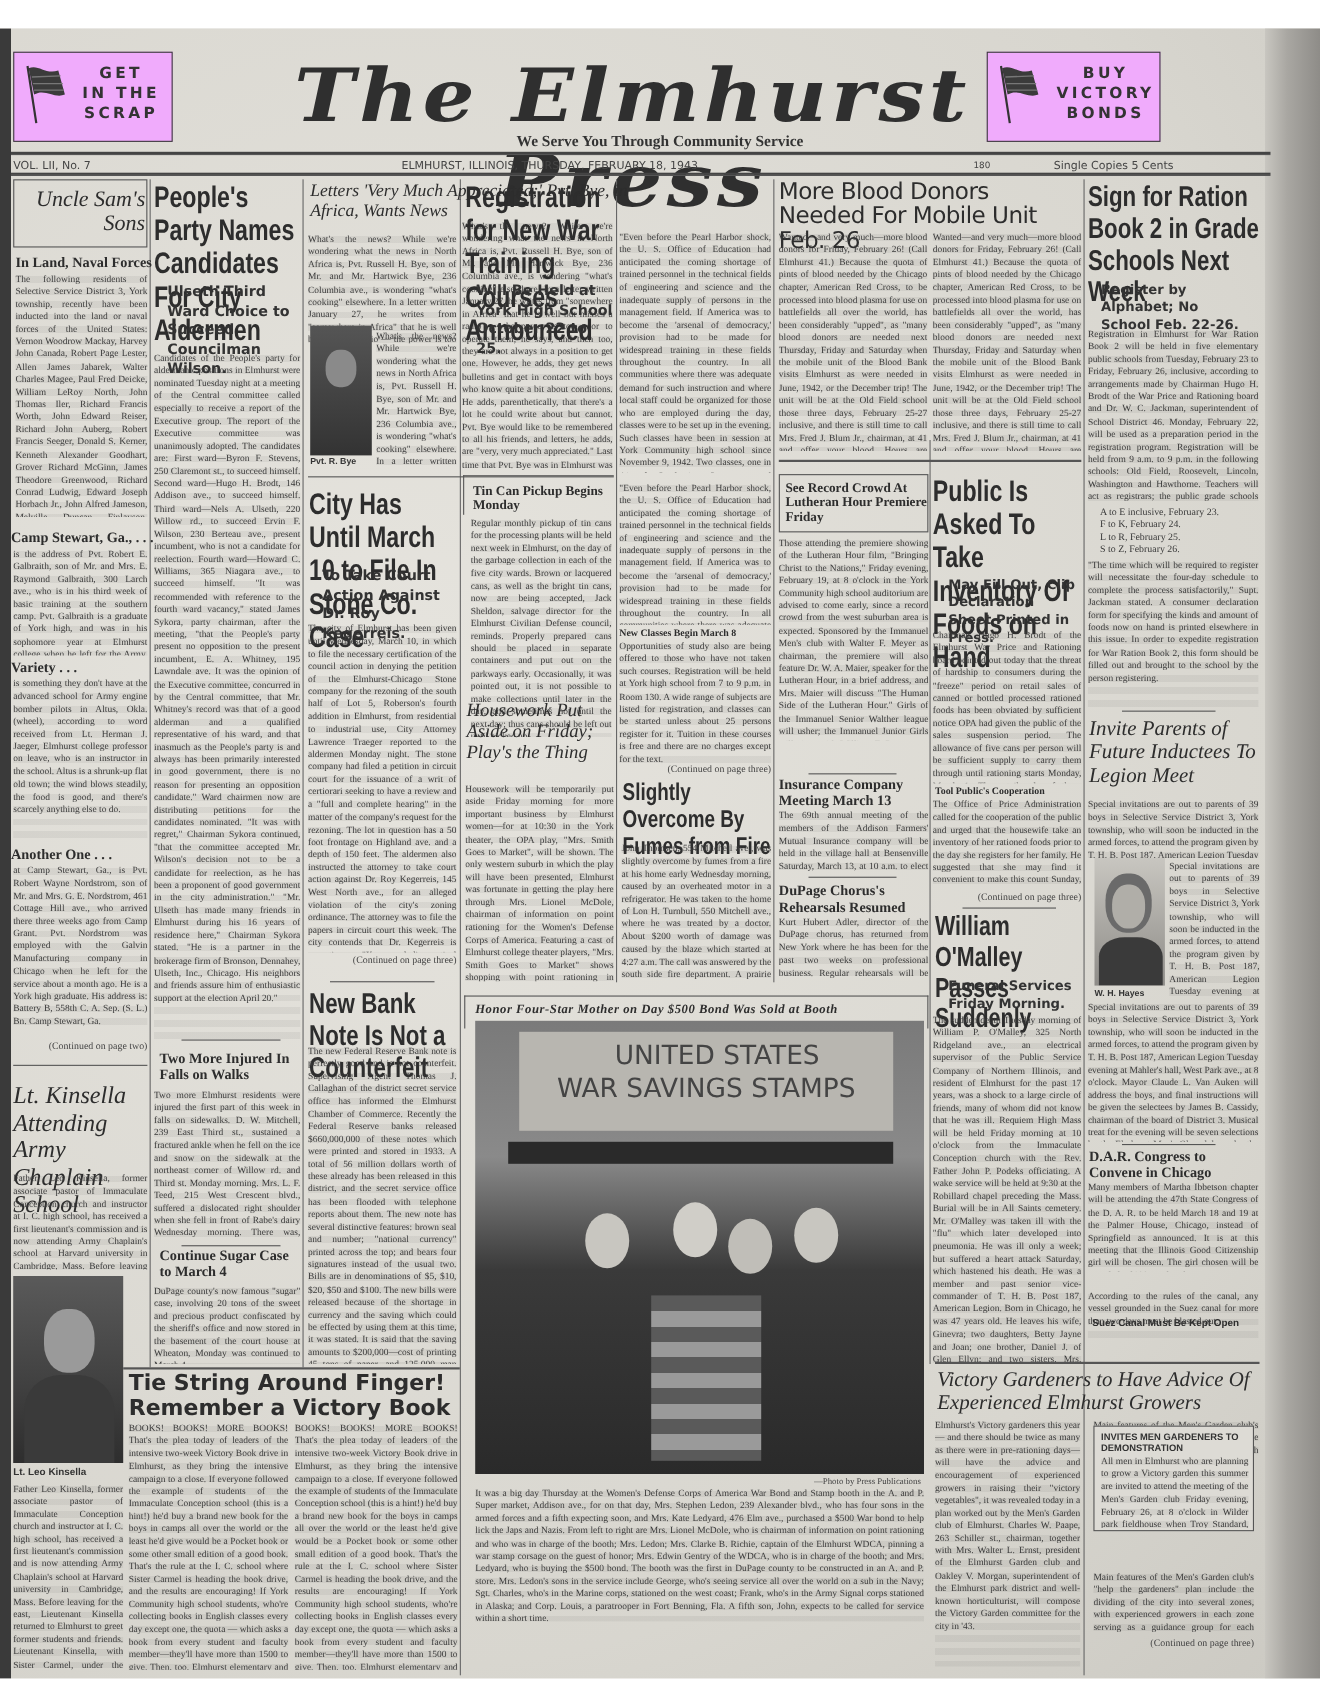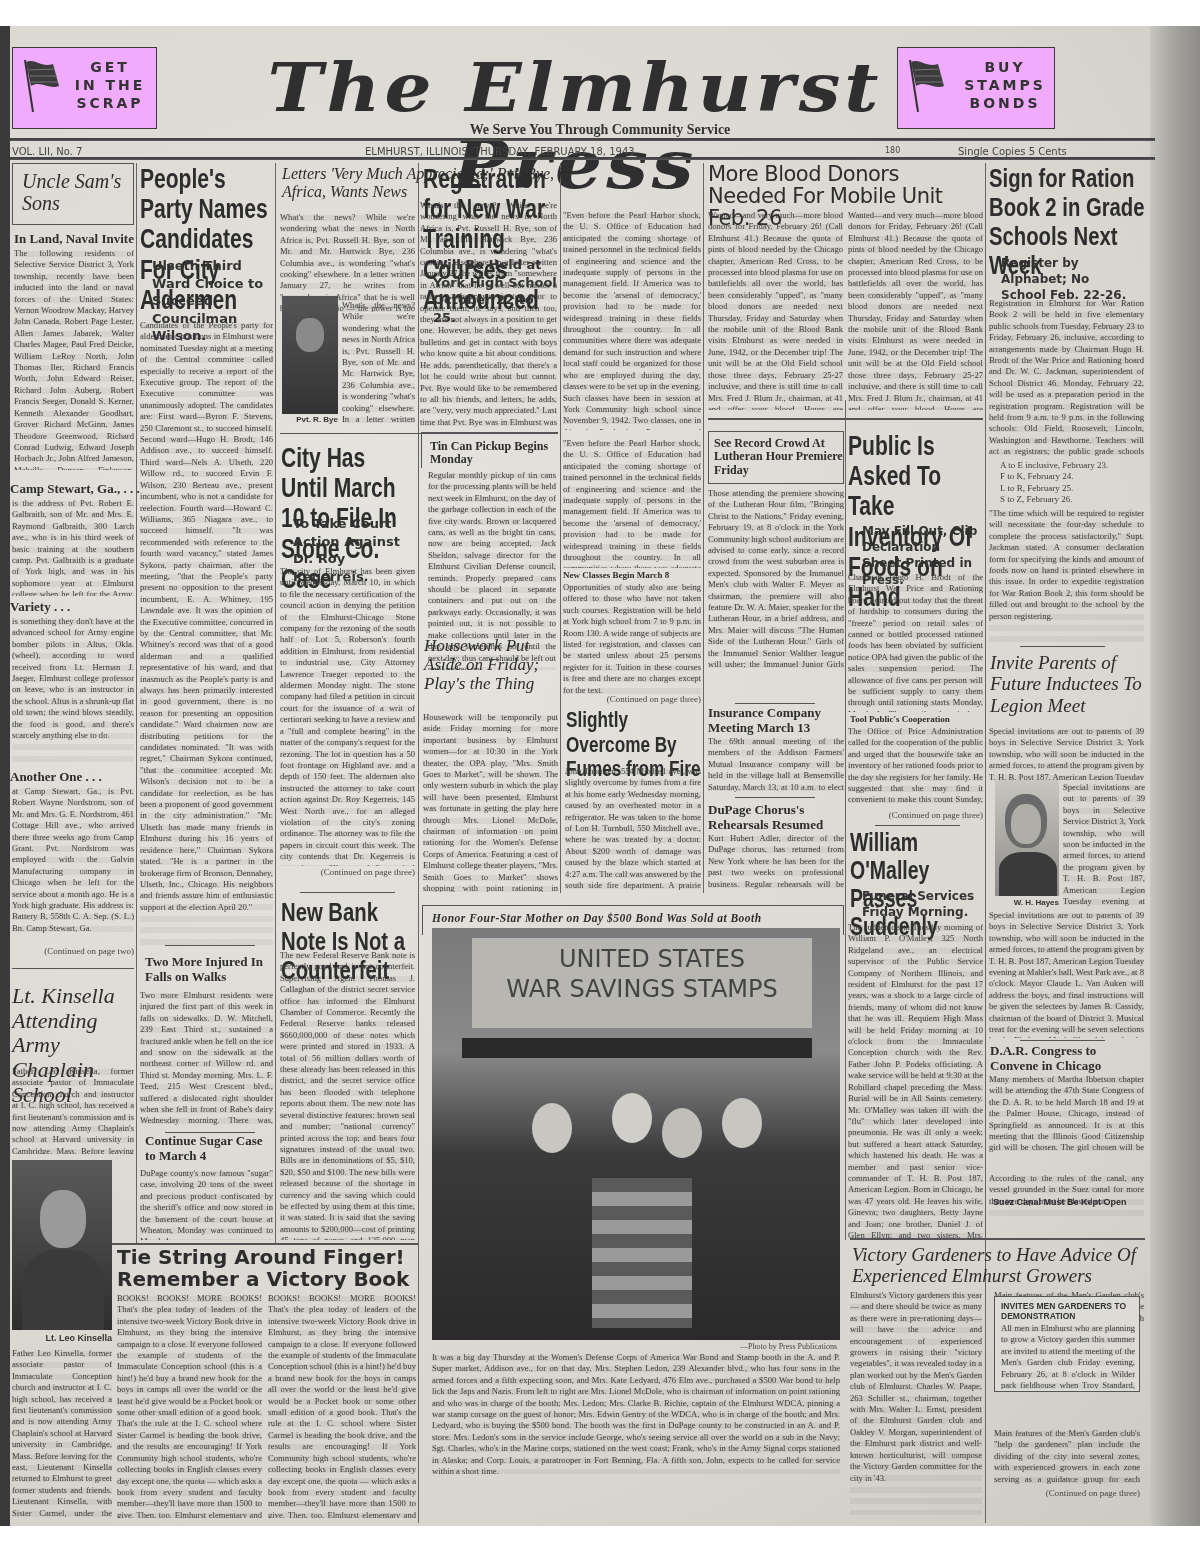--- a/index.html
+++ b/index.html
@@ -30,21 +30,21 @@
   .colrule{position:absolute;width:1px;background:#666}
   .hl{position:absolute;font-family:"Liberation Sans",sans-serif;font-weight:bold;
     color:#2d2d2d;line-height:1.12;transform-origin:left top}
   .hl.cond{transform:scaleX(0.78)}
   .hl.it{font-family:"Liberation Serif",serif;font-style:italic;font-weight:bold}
   .deck{position:absolute;font-family:"DejaVu Sans",sans-serif;font-weight:bold;font-size:14px;line-height:1.35;color:#333}
   .body{position:absolute;font-family:"Liberation Serif",serif;font-size:8.6px;line-height:11.4px;
     color:#3a3a3a;text-align:justify;overflow:hidden;
     background-image:repeating-linear-gradient(180deg,transparent 0 3px,rgba(60,60,60,0.07) 3px 9px,transparent 9px 11.4px)}
   .photo{position:absolute;background:#4a4a4a;overflow:hidden}
-  .caption{position:absolute;font-family:"Liberation Sans",sans-serif;font-weight:bold;font-size:9px;color:#333;text-align:right}
+  .caption{position:absolute;font-family:"Liberation Sans",sans-serif;font-weight:bold;font-size:9px;color:#333;text-align:left}
   .box{position:absolute;border:1.5px solid #555}
   .cont{position:absolute;font-size:9px;color:#444;text-align:right}
   .shortrule{position:absolute;height:1px;background:#555}
 </style>
 </head>
 <body>
 
 <div class="topbar"></div>
 <div class="scan"></div>
 <div class="leftedge"></div>
@@ -66,42 +66,42 @@
 <div class="mast-title">The Elmhurst Press</div>
 <div class="motto">We Serve You Through Community Service</div>
 <div class="ear" style="left:897px;width:158px">
   <svg class="flag" viewBox="0 0 42 60">
     <line x1="6" y1="4" x2="14" y2="56" stroke="#333" stroke-width="2"></line>
     <path d="M7 6 C16 2,22 12,34 8 L40 30 C30 34,22 24,12 30 Z" fill="#3b3b3b"></path>
     <path d="M10 14 L36 13 M11 20 L38 20 M12 26 L39 26" stroke="#777" stroke-width="1.2"></path>
   </svg>
   <div class="txt" style="left:58px;top:10px;width:98px">
     <div>BUY</div>
-    <div>STAMPS</div>
+    <div>VICTORY</div>
     <div>BONDS</div>
   </div>
 </div>
 <div class="rule" style="top:138px"></div>
 <div class="dateline" style="left:12px">VOL. LII, No. 7</div>
 <div class="dateline" style="left:365px">ELMHURST, ILLINOIS, THURSDAY, FEBRUARY 18, 1943</div>
 <div class="dateline" style="left:885px;font-size:8px">180</div>
 <div class="dateline" style="left:958px">Single Copies 5 Cents</div>
 <div class="rule" style="top:157px"></div>
 
 <div class="colrule" style="left:136px;top:163px;height:1080px"></div>
 <div class="colrule" style="left:275px;top:163px;height:1080px"></div>
 <div class="colrule" style="left:418px;top:163px;height:1360px"></div>
 <div class="colrule" style="left:560px;top:163px;height:730px"></div>
 <div class="colrule" style="left:703px;top:163px;height:730px"></div>
 <div class="colrule" style="left:845px;top:400px;height:840px"></div>
 <div class="colrule" style="left:985px;top:163px;height:1360px"></div>
 
 <div class="box" style="left:12px;top:163px;width:122px;height:62px"></div>
-<div class="hl it" style="left:22px;top:170px;width:110px;font-size:20px;text-align:left;font-weight:normal">Uncle Sam's Sons</div>
-<div class="hl" style="left:14px;top:232px;font-size:13px;font-family:'Liberation Serif',serif">In Land, Naval Invite</div>
+<div class="hl it" style="left:22px;top:170px;width:110px;font-size:20px;text-align:right;font-weight:normal">Uncle Sam's Sons</div>
+<div class="hl" style="left:14px;top:232px;font-size:13px;font-family:'Liberation Serif',serif">In Land, Naval Forces</div>
 <div class="body" style="left:14px;top:248px;width:120px;height:222px">The following residents of Selective Service District 3, York township, recently have been inducted into the land or naval forces of the United States: Vernon Woodrow Mackay, Harvey John Canada, Robert Page Lester, Allen James Jabarek, Walter Charles Magee, Paul Fred Deicke, William LeRoy North, John Thomas Iler, Richard Francis Worth, John Edward Reiser, Richard John Auberg, Robert Francis Seeger, Donald S. Kerner, Kenneth Alexander Goodhart, Grover Richard McGinn, James Theodore Greenwood, Richard Conrad Ludwig, Edward Joseph Horbach Jr., John Alfred Jameson, Melville Duncan Finlayson, Norman Bernard Larsen Jr., George Edward Mitchell, Ewald Walter Kalkke, Frederick Earl Krieger, John Jackson Joyal Jr., Charles Elbert Zorrow, Alfred George Thurston, Howard Russell Cagle, transferred from Los Angeles.</div>
 <div class="hl" style="left:10px;top:482px;font-size:13px;font-family:'Liberation Serif',serif">Camp Stewart, Ga., . . .</div>
 <div class="body" style="left:12px;top:498px;width:122px;height:98px">is the address of Pvt. Robert E. Galbraith, son of Mr. and Mrs. E. Raymond Galbraith, 300 Larch ave., who is in his third week of basic training at the southern camp. Pvt. Galbraith is a graduate of York high, and was in his sophomore year at Elmhurst college when he left for the Army. His address is: Battery C, 558th C. A. S. L. Bn., Camp Stewart, Ga.</div>
 <div class="hl" style="left:10px;top:600px;font-size:13px;font-family:Liberation Serif, serif">Variety . . .</div>
 <div class="body" style="left:12px;top:616px;width:122px;height:150px">is something they don't have at the advanced school for Army engine bomber pilots in Altus, Okla. (wheel), according to word received from Lt. Herman J. Jaeger, Elmhurst college professor on leave, who is an instructor in the school. Altus is a shrunk-up flat old town; the wind blows steadily, the food is good, and there's scarcely anything else to do.</div>
 <div class="hl" style="left:10px;top:770px;font-size:13px;font-family:'Liberation Serif',serif">Another One . . .</div>
 <div class="body" style="left:12px;top:786px;width:122px;height:150px">at Camp Stewart, Ga., is Pvt. Robert Wayne Nordstrom, son of Mr. and Mrs. G. E. Nordstrom, 461 Cottage Hill ave., who arrived there three weeks ago from Camp Grant. Pvt. Nordstrom was employed with the Galvin Manufacturing company in Chicago when he left for the service about a month ago. He is a York high graduate. His address is: Battery B, 558th C. A. Sep. (S. L.) Bn. Camp Stewart, Ga.</div>
 <div class="cont" style="left:12px;top:946px;width:122px">(Continued on page two)</div>
 <div class="shortrule" style="left:12px;top:968px;width:122px"></div>
 

